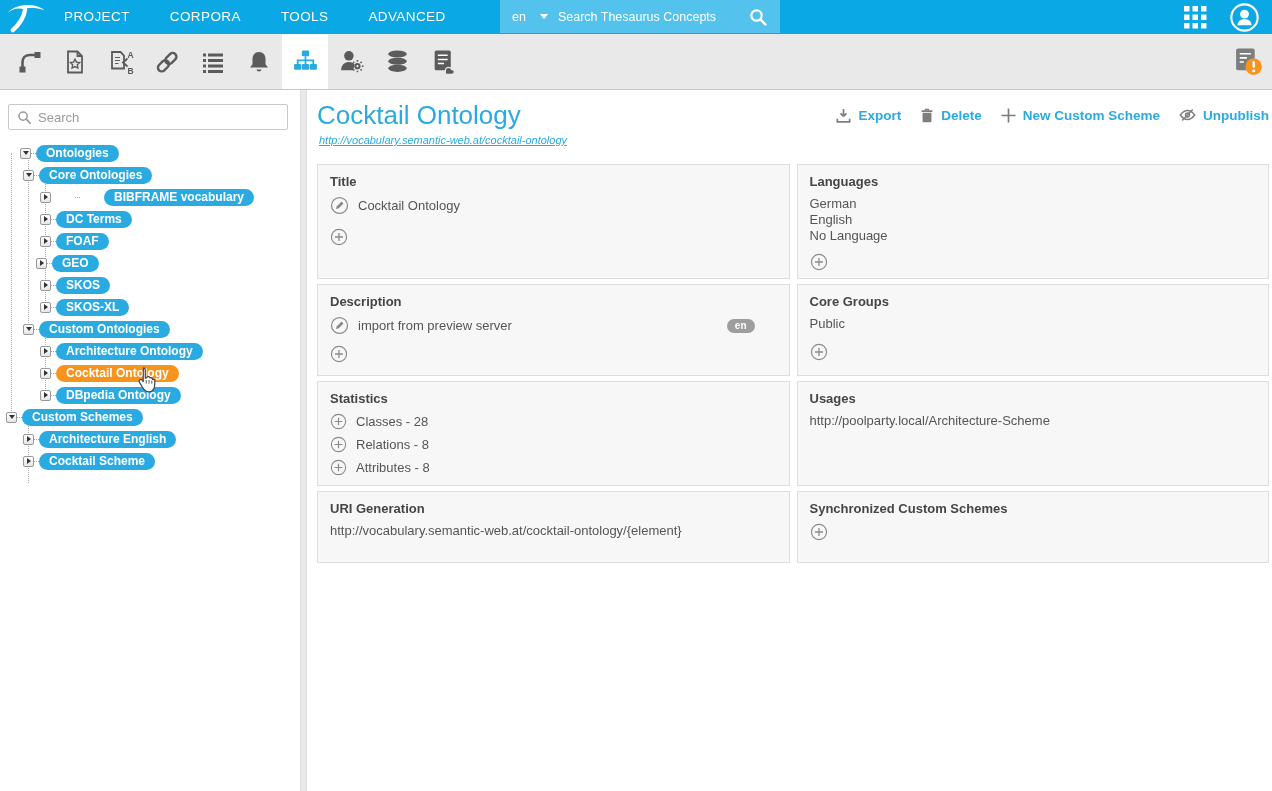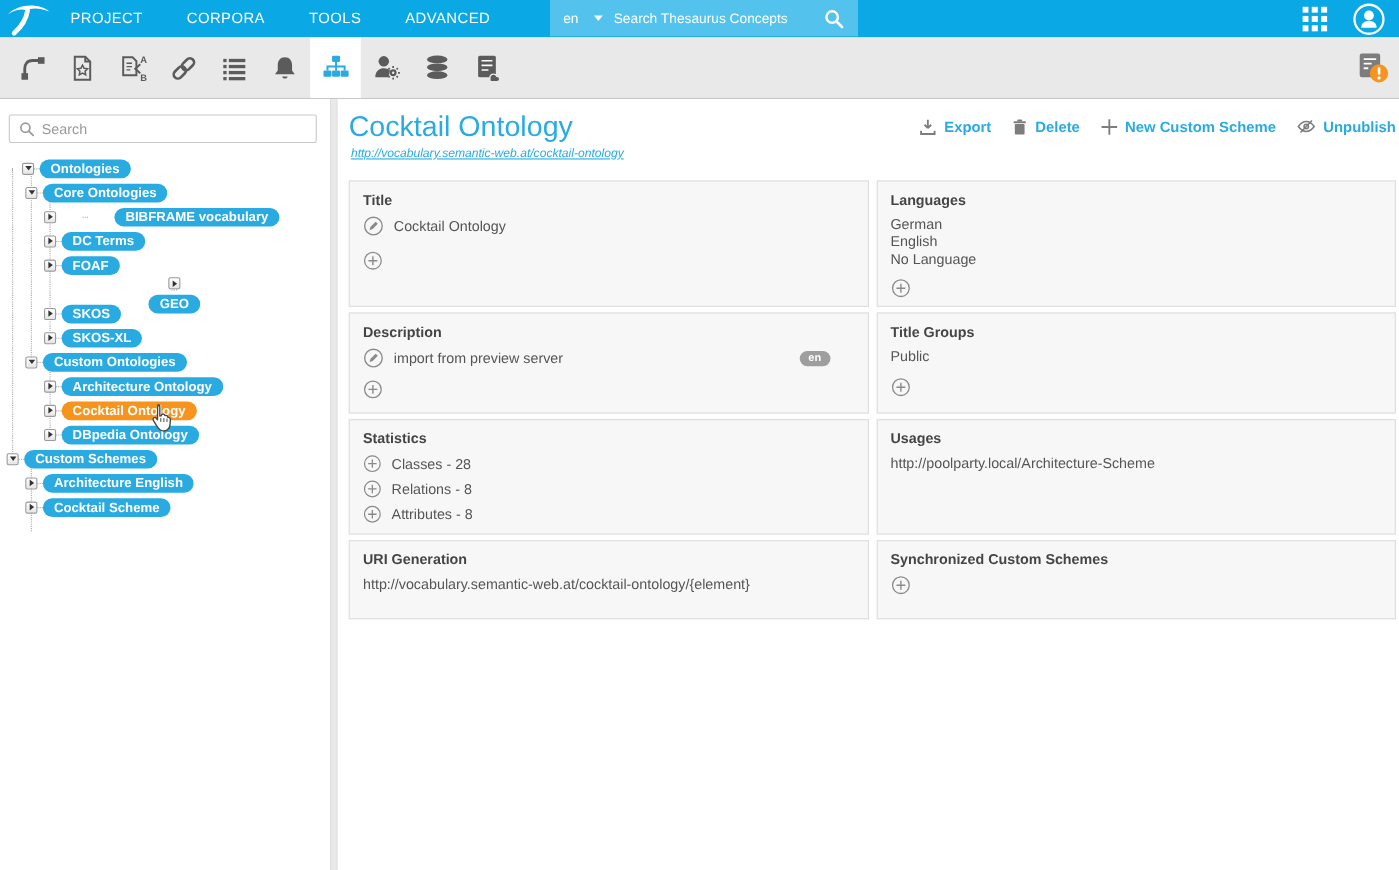--- a/index.html
+++ b/index.html
@@ -256,21 +256,21 @@
         <span class="hstub"></span>
         <span class="pill">DC Terms</span>
       </div>
       <div class="tree-row" style="padding-left: 40px;">
         <span class="expander">
           <i class="tri-right"></i>
         </span>
         <span class="hstub"></span>
         <span class="pill">FOAF</span>
       </div>
-      <div class="tree-row" style="padding-left: 17px; flex-direction: column;">
+      <div class="tree-row" style="padding-left: 36px;">
         <span class="expander">
           <i class="tri-right"></i>
         </span>
         <span class="hstub"></span>
         <span class="pill">GEO</span>
       </div>
       <div class="tree-row" style="padding-left: 40px;">
         <span class="expander">
           <i class="tri-right"></i>
         </span>
@@ -442,21 +442,21 @@
         <button class="iconbtn">
           <svg width="18" height="18" viewBox="0 0 20 20">
             <circle cx="10" cy="10" r="8.4" fill="none" stroke="#8a8a8a" stroke-width="1.3"></circle>
             <path d="M10 5.5v9 M5.5 10h9" stroke="#8a8a8a" stroke-width="1.4"></path>
           </svg>
         </button>
       </div>
     </div>
 
     <div class="card">
-      <h3>Title Groups</h3>
+      <h3>Core Groups</h3>
       <div class="lines">
 
       <div>Public</div>
         </div>
       <div class="card-row plusrow" style="margin-top:11px">
         <button class="iconbtn">
           <svg width="18" height="18" viewBox="0 0 20 20">
             <circle cx="10" cy="10" r="8.4" fill="none" stroke="#8a8a8a" stroke-width="1.3"></circle>
             <path d="M10 5.5v9 M5.5 10h9" stroke="#8a8a8a" stroke-width="1.4"></path>
           </svg>

